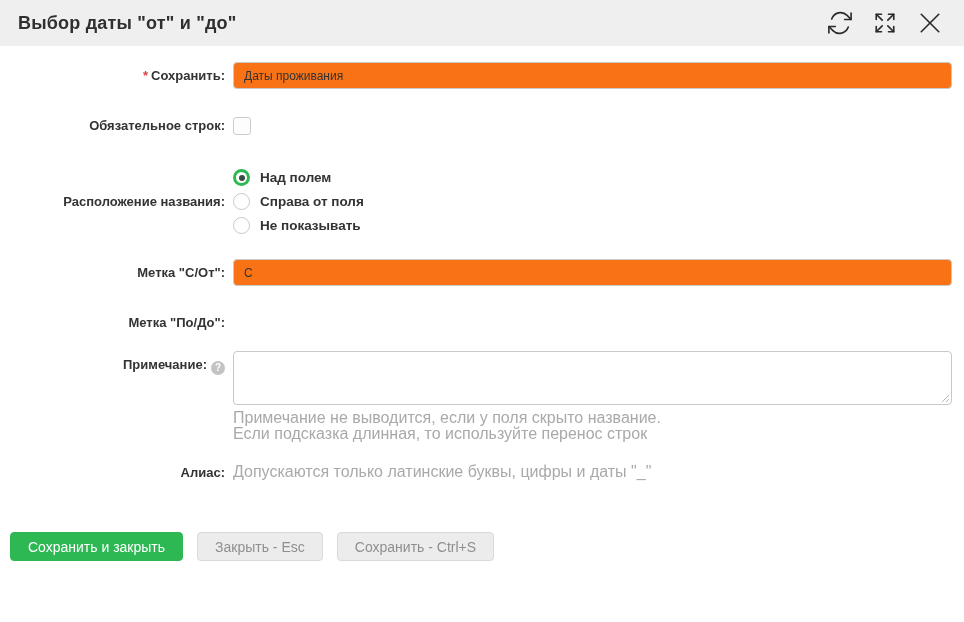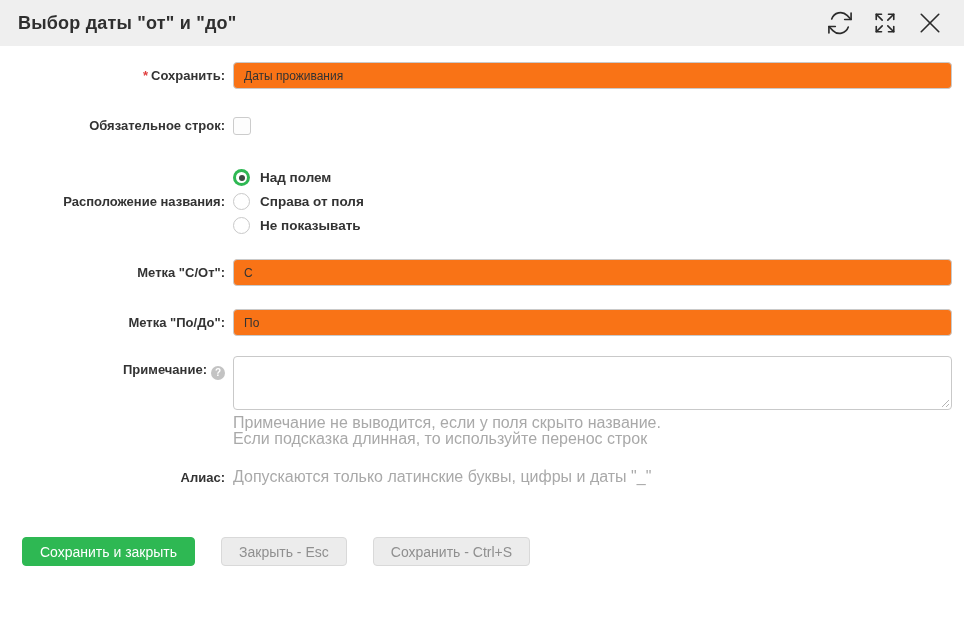--- a/index.html
+++ b/index.html
@@ -147,21 +147,20 @@
     align-items: center;
     gap: 14px;
   }
   .btn {
     height: 29px;
     border-radius: 4px;
     font-family: "Liberation Sans", sans-serif;
     font-size: 14px;
     cursor: pointer;
     padding: 0 17px;
-    margin-left: 12px;
   }
   .btn-green {
     background: #2eb853;
     border: 1px solid #2eb853;
     color: #fff;
   }
   .btn-gray {
     background: #ececec;
     border: 1px solid #d9d9d9;
     color: #8f8f8f;
@@ -244,23 +243,20 @@
 
     <div class="frow row-from">
       <div class="label-col">Метка "С/От":</div>
       <div class="ctrl-col">
         <input type="text" class="text-input" value="С" style="">
       </div>
     </div>
 
     <div class="frow row-to">
       <div class="label-col">Метка "По/До":</div>
-      <div class="ctrl-col">
-        <input type="text" class="text-input" value="По" style="">
-      </div>
     </div>
 
     <div class="frow row-note">
       <div class="label-col">
         <span>Примечание:</span><span class="help-icon">?</span>
       </div>
       <div class="ctrl-col">
         <div class="textarea-wrap">
           <textarea class="note-textarea" style=""></textarea>
           <svg class="resize-grip" viewBox="0 0 11 11">

